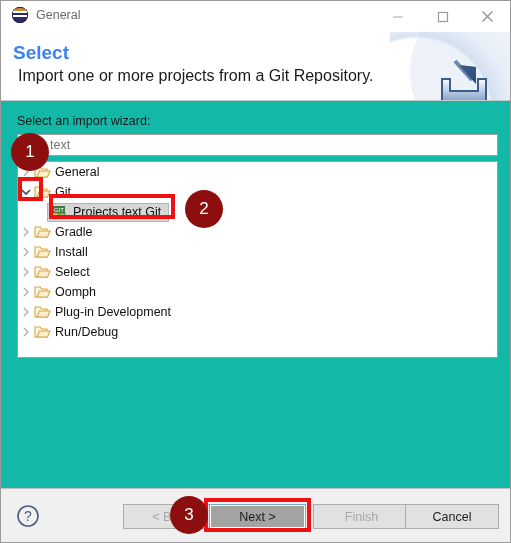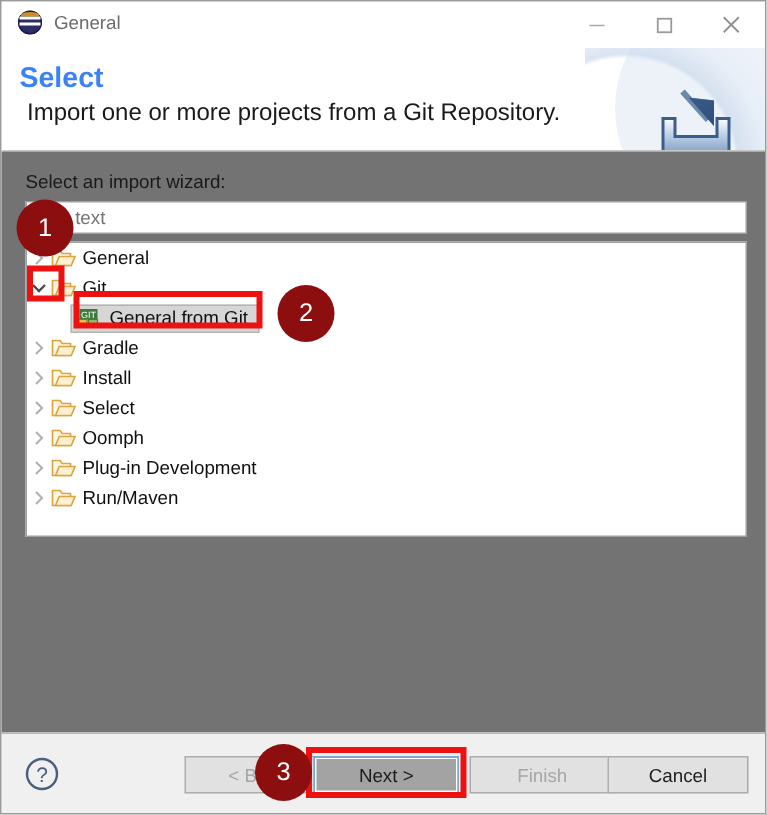--- a/index.html
+++ b/index.html
@@ -126,21 +126,21 @@
     right: 17px; top: 25px;
     width: 58px; height: 48px;
   }
 
   
   .body-area {
     position: absolute;
     left: 0; top: 100px;
     width: 100%;
     height: 388px;
-    background: #737373;
+    background: #14b8a6;
     border-bottom: 1px solid #c0c0c0;
     box-sizing: border-box;
   }
   .wizard-label {
     position: absolute;
     left: 16px; top: 13px;
     font-size: 12.5px;
     color: #1a1a1a;
   }
   .filter-input {
@@ -352,21 +352,21 @@
       </div>
 
       <div class="tree-row row-child">
         <span class="selected-chip">
           <svg class="git-ico" viewBox="0 0 17 15">
             <rect x="2" y="1" width="12" height="7" fill="#3b7a3b"></rect>
             <text x="8" y="7" font-size="6" fill="#ffffff" text-anchor="middle" font-family="Liberation Sans, sans-serif">GIT</text>
             <rect x="1" y="8" width="6" height="5" fill="#e8c84a" stroke="#8a7520" stroke-width="0.8"></rect>
             <rect x="8" y="8" width="6" height="5" fill="#8fbf6a" stroke="#4e7a32" stroke-width="0.8"></rect>
           </svg>
-          <span class="row-label">General from Git</span>
+          <span class="row-label">Projects text Git</span>
         </span>
       </div>
 
       <div class="tree-row">
         <span class="twisty">
           <svg width="8" height="10" viewBox="0 0 8 10">
               <polyline points="2,1 6,5 2,9" fill="none" stroke="#b0b0b0" stroke-width="1.4"></polyline>
             </svg>
         </span>
         <svg class="folder-ico" viewBox="0 0 17 14">
@@ -431,21 +431,21 @@
       <div class="tree-row">
         <span class="twisty">
           <svg width="8" height="10" viewBox="0 0 8 10">
               <polyline points="2,1 6,5 2,9" fill="none" stroke="#b0b0b0" stroke-width="1.4"></polyline>
             </svg>
         </span>
         <svg class="folder-ico" viewBox="0 0 17 14">
           <path d="M1 12 L1 2 L6 2 L7.5 4 L13 4 L13 12 Z" fill="#fdf6e3" stroke="#d9a441" stroke-width="1.1"></path>
           <path d="M3 12 L5.5 6 L16 6 L13.5 12 Z" fill="#fdf0d0" stroke="#d9a441" stroke-width="1.1"></path>
         </svg>
-        <span class="row-label">Run/Maven</span>
+        <span class="row-label">Run/Debug</span>
       </div>
 
 
 
     </div>
   </div>
 
   <div class="footer">
     <svg class="help-btn" viewBox="0 0 24 24">
       <circle cx="12" cy="12" r="10" fill="none" stroke="#4a5f80" stroke-width="1.6"></circle>

